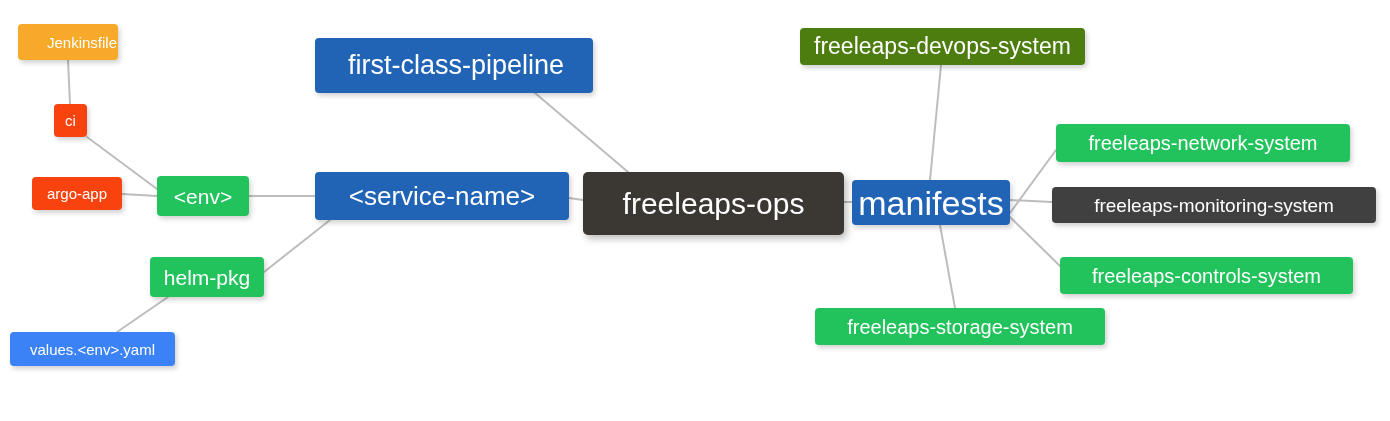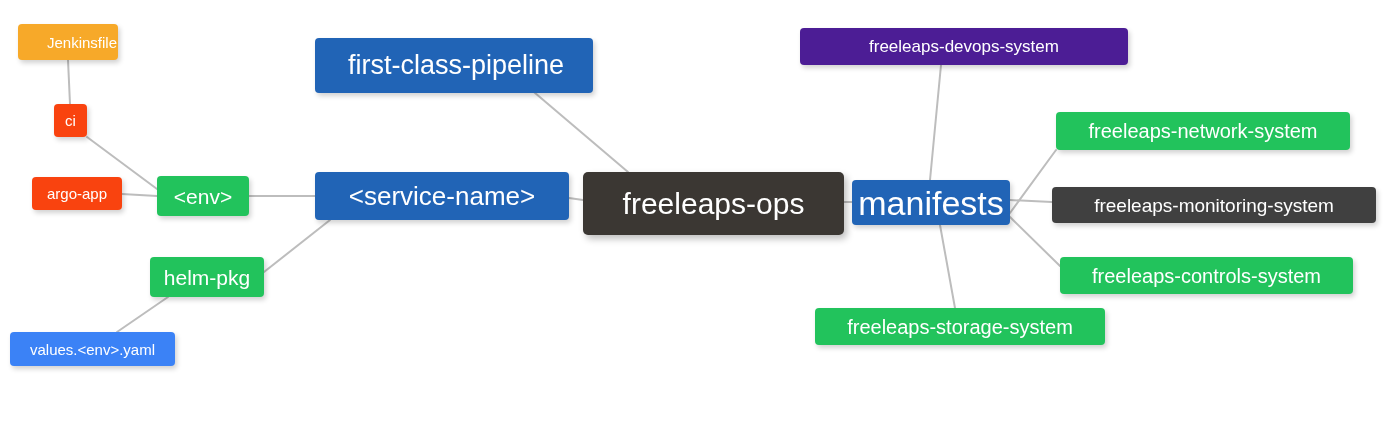--- a/index.html
+++ b/index.html
@@ -95,24 +95,24 @@
       </div>
       <div class="node" style="left: 315px; top: 38px; width: 278px; height: 55px; background: rgb(33, 100, 182); font-size: 27px; padding-left: 16px;">
         <span>first-class-pipeline</span>
       </div>
       <div class="node root" style="left: 583px; top: 172px; width: 261px; height: 63px; background: rgb(59, 55, 51); font-size: 30px;">
         <span>freeleaps-ops</span>
       </div>
       <div class="node" style="left: 852px; top: 180px; width: 158px; height: 45px; background: rgb(33, 100, 182); font-size: 34px;">
         <span>manifests</span>
       </div>
-      <div class="node" style="left: 800px; top: 28px; width: 328px; height: 37px; background: #4c1d95; font-size: 17px;">
+      <div class="node" style="left: 800px; top: 28px; width: 285px; height: 37px; background: #4d7c0f; font-size: 23px;">
         <span>freeleaps-devops-system</span>
       </div>
-      <div class="node" style="left: 1056px; top: 112px; width: 294px; height: 38px; background: rgb(34, 195, 92); font-size: 20px;">
+      <div class="node" style="left: 1056px; top: 124px; width: 294px; height: 38px; background: rgb(34, 195, 92); font-size: 20px;">
         <span>freeleaps-network-system</span>
       </div>
       <div class="node" style="left: 1052px; top: 187px; width: 324px; height: 36px; background: #404040; font-size: 19px;">
         <span>freeleaps-monitoring-system</span>
       </div>
       <div class="node" style="left: 1060px; top: 257px; width: 293px; height: 37px; background: rgb(34, 195, 92); font-size: 20px;">
         <span>freeleaps-controls-system</span>
       </div>
       <div class="node" style="left: 815px; top: 308px; width: 290px; height: 37px; background: rgb(34, 195, 92); font-size: 20px;">
         <span>freeleaps-storage-system</span>

